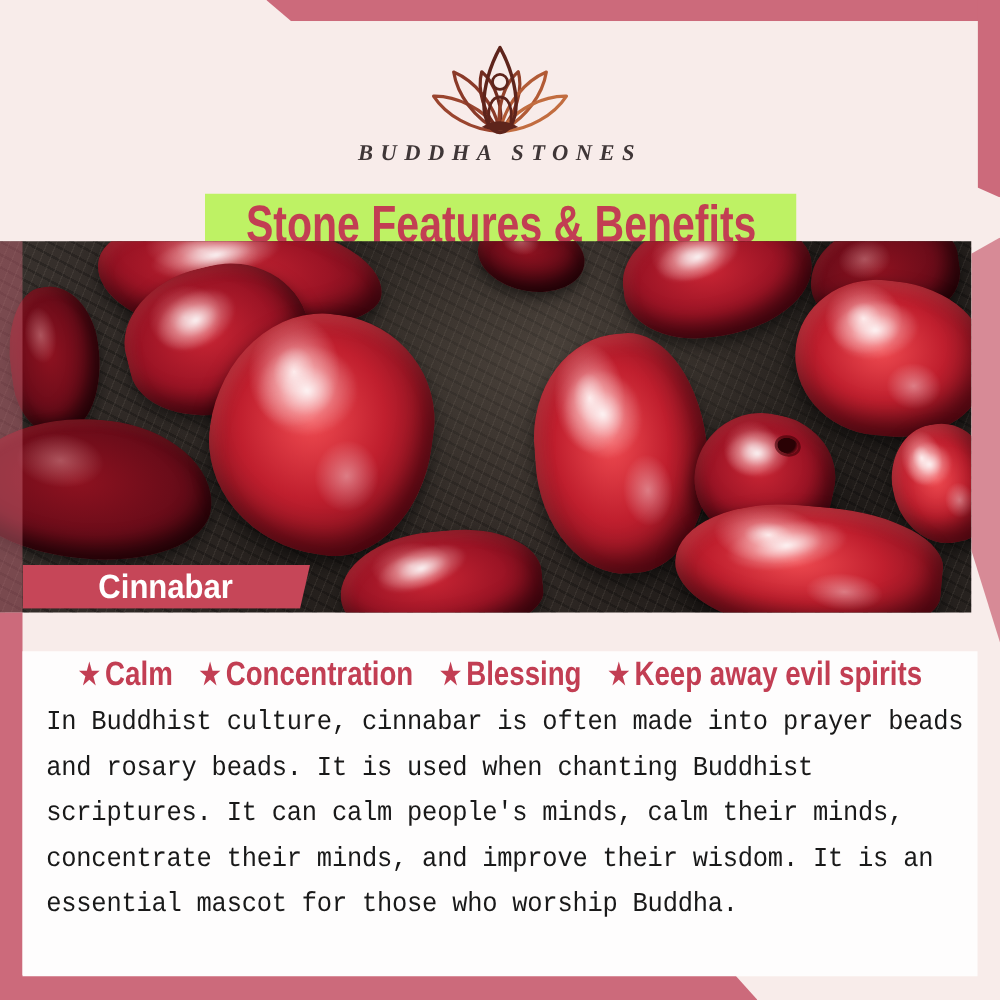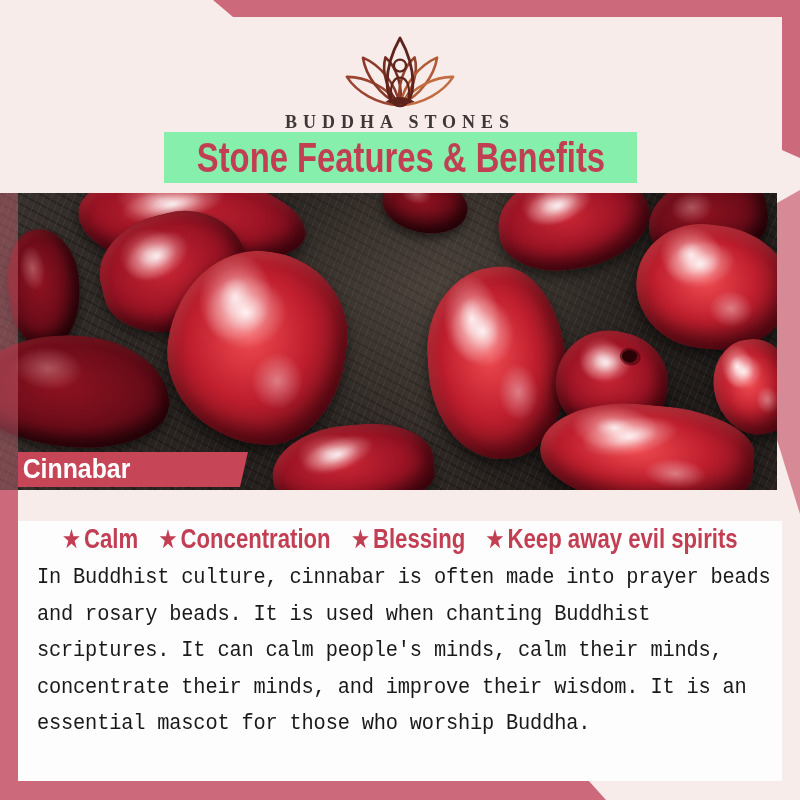--- a/index.html
+++ b/index.html
@@ -19,23 +19,23 @@
     clip-path:polygon(0 0,588px 0,606px 100%,0 100%);}
   .wash-left{position:absolute;left:0;top:193px;width:18px;height:297px;
     background:rgba(204,106,122,.45);z-index:6;}
   .wedge-right{position:absolute;left:777px;top:190px;width:23px;height:324px;
     background:rgba(204,106,122,.75);z-index:6;
     clip-path:polygon(0 13px,100% 0,100% 100%,0 250px);}
   
   .logo{position:absolute;left:305px;top:26px;width:190px;height:86px;}
   .brand{position:absolute;left:0;top:112px;width:800px;text-align:center;
     font-family:"Liberation Serif",serif;font-weight:bold;font-size:18px;
-    letter-spacing:6px;color:#3f3637;}
-  .title-banner{position:absolute;left:164px;top:132px;width:473px;height:51px;
-    background:#86efac;display:flex;align-items:center;justify-content:center;}
+    letter-spacing:6px;color:#3f3637;font-style:italic;}
+  .title-banner{position:absolute;left:164px;top:155px;width:473px;height:51px;
+    background:#bef264;display:flex;align-items:center;justify-content:center;}
   .title-banner .t{font-size:40px;font-weight:bold;color:var(--crimson,#c23e53);
     white-space:nowrap;transform:scale(.82,1.05);}
   
   .photo{position:absolute;left:0;top:193px;width:777px;height:297px;overflow:hidden;
     background:
       radial-gradient(ellipse at 56% 32%, rgba(130,118,104,.30), transparent 55%),
       repeating-linear-gradient(112deg, rgba(210,198,182,.07) 0 1px, transparent 1px 7px),
       repeating-linear-gradient(28deg, rgba(0,0,0,.22) 0 2px, transparent 2px 9px),
       linear-gradient(100deg,#39322e,#241f1c 35%,#322b27 55%,#1b1715 80%,#27221f);}
   .stone{position:absolute;}
@@ -53,21 +53,21 @@
       radial-gradient(ellipse at 45% 45%, #8e1220 0%, #6b0c19 50%, #43060f 82%, #2a0309 100%);
     box-shadow:0 5px 10px rgba(0,0,0,.5), inset -6px -9px 16px rgba(15,0,3,.75), inset 3px 4px 8px rgba(220,90,90,.18);}
   .gloss{position:absolute;left:18%;top:14%;width:46%;height:38%;border-radius:50%;
     background:radial-gradient(closest-side, rgba(255,255,255,.92), rgba(255,215,215,.35) 55%, rgba(255,255,255,0));
     filter:blur(1px);transform:rotate(-14deg);}
   .hole{position:absolute;border-radius:50%;
     background:radial-gradient(circle at 42% 38%, #2a0205 0 55%, #7a0e1a 75%, rgba(122,14,26,0));
     box-shadow:0 0 0 2px rgba(60,2,6,.6);}
   
   .photo-label{position:absolute;left:18px;top:452px;width:230px;height:35px;z-index:7;
-    background:var(--banner-red,#c64658);display:flex;align-items:center;justify-content:flex-start;
+    background:var(--banner-red,#c64658);display:flex;align-items:center;justify-content:center;
     clip-path:polygon(0 0,100% 0,calc(100% - 8px) 100%,0 100%);}
   .photo-label .t{color:#fff;font-weight:bold;font-size:27px;transform:scale(.92,1);}
   
   .white-sheet{position:absolute;left:18px;top:521px;width:764px;height:260px;background:#fefdfd;}
   
   .features{position:absolute;left:0;top:524px;width:800px;display:flex;justify-content:center;}
   .features-inner{display:flex;gap:26px;white-space:nowrap;transform:scale(.82,1);
     font-weight:bold;font-size:27px;color:var(--crimson,#c5404e);}
   .feat{display:flex;align-items:center;gap:5px;}
   .feat .star{font-style:normal;font-size:23px;line-height:1;}

